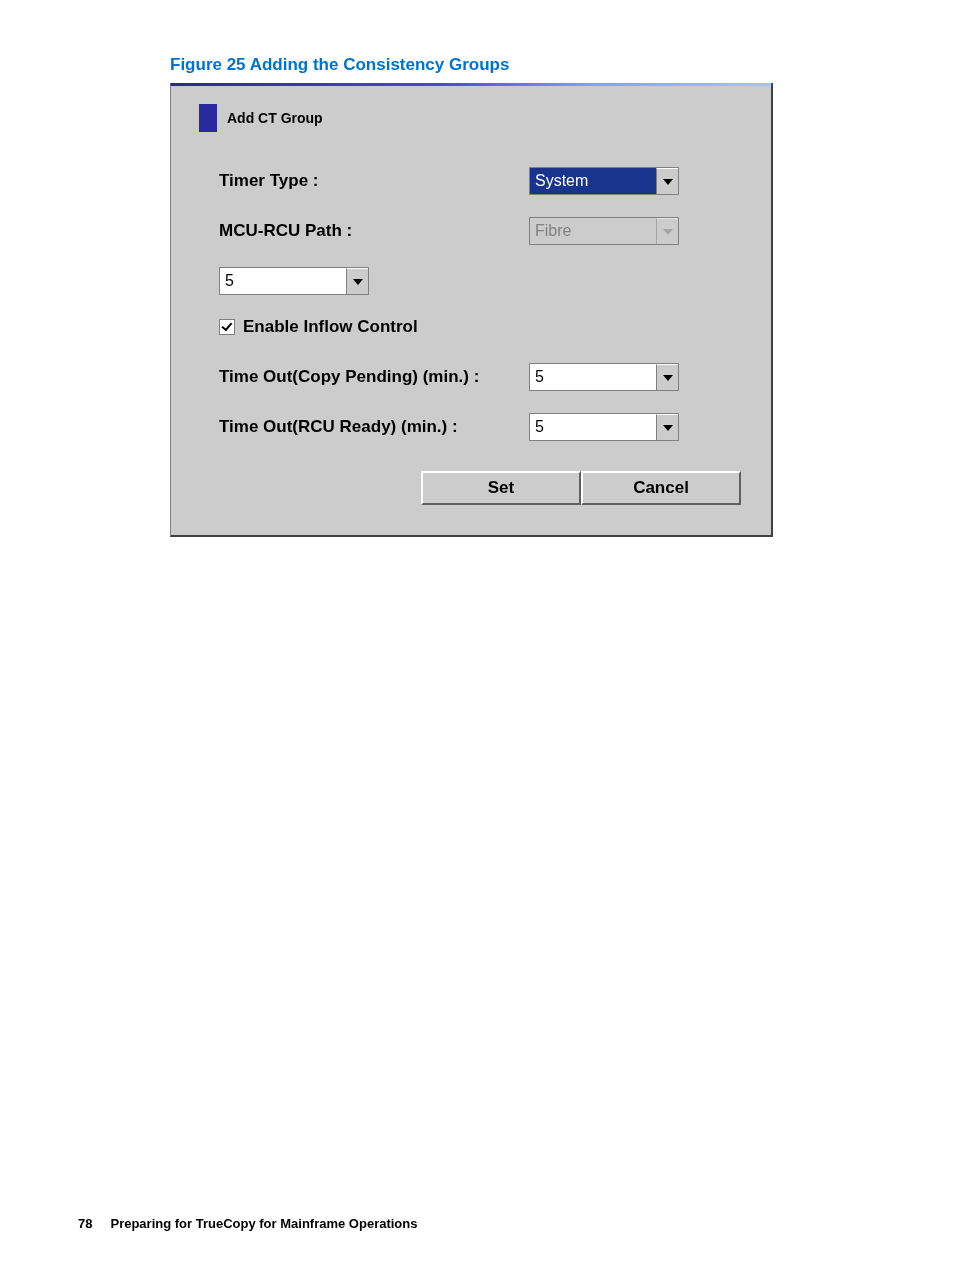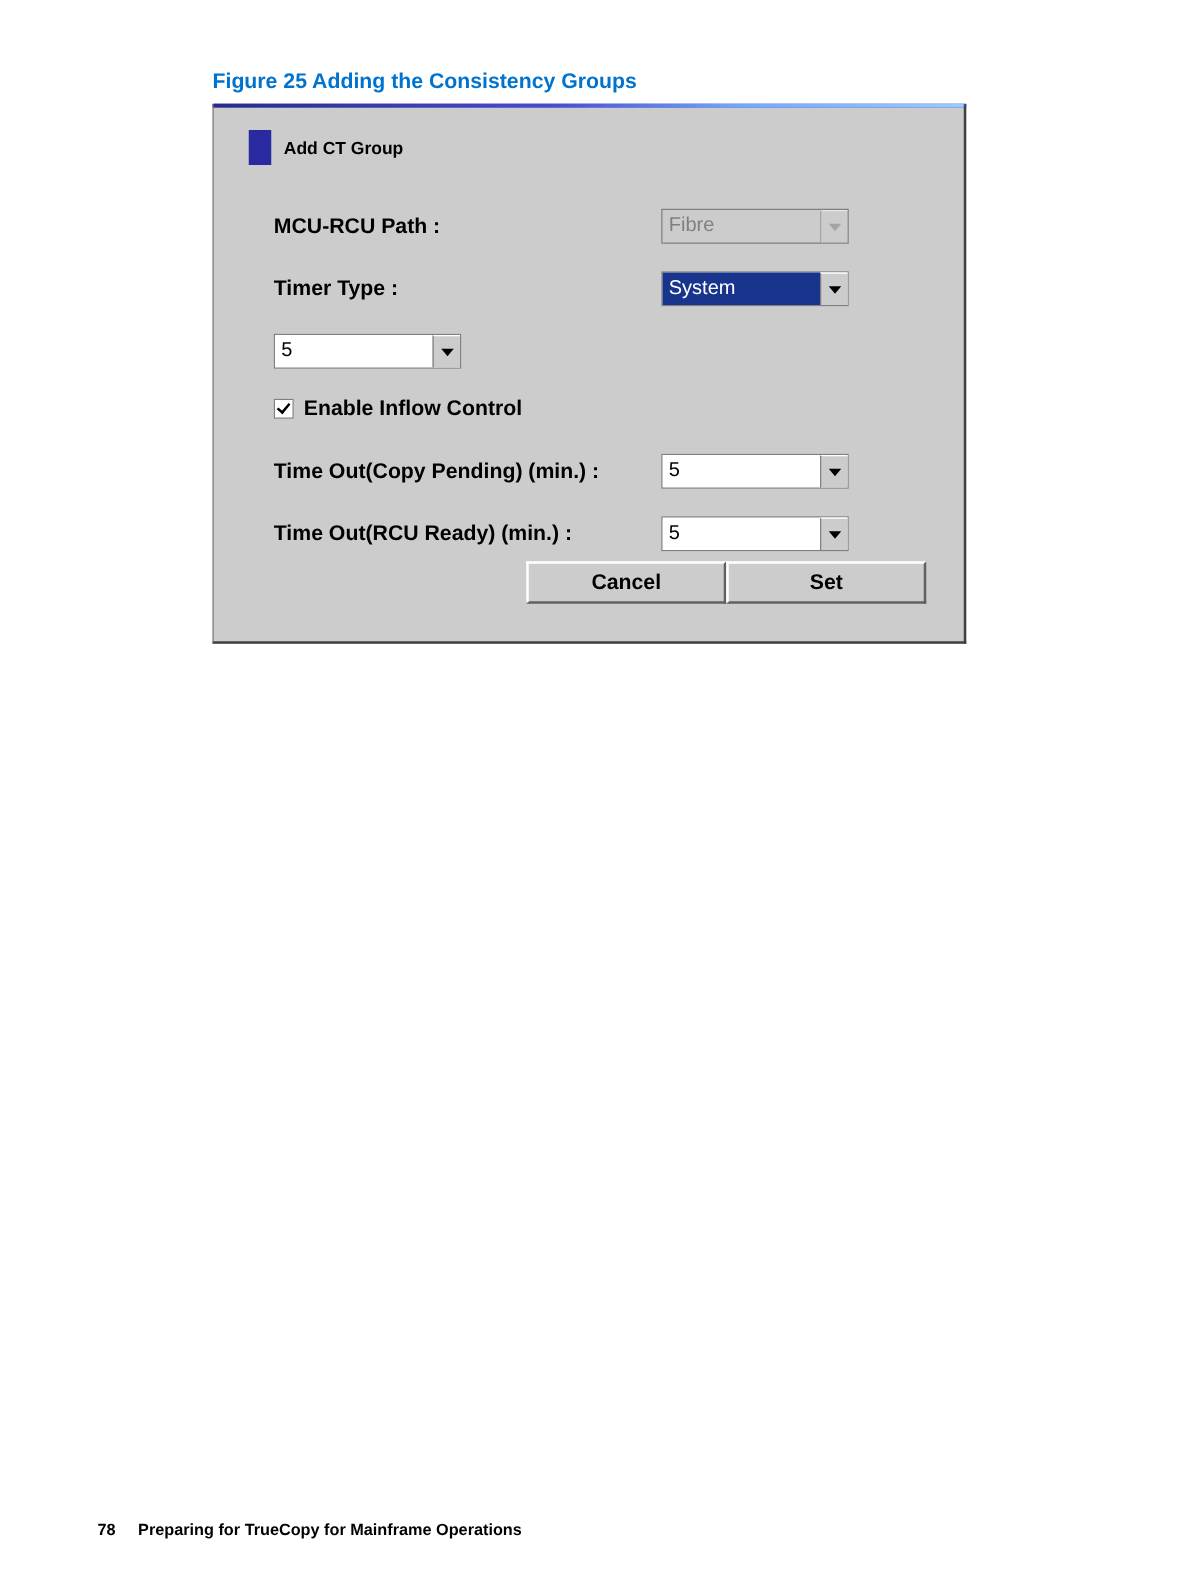--- a/index.html
+++ b/index.html
@@ -144,40 +144,40 @@
 <div class="page">
   <div class="caption">Figure 25 Adding the Consistency Groups</div>
 
   <div class="dialog">
     <div class="title-row">
       <div class="title-square"></div>
       <div class="dialog-title">Add CT Group</div>
     </div>
 
     <div class="form-row">
+      <div class="form-label">Timer Type :</div>
+      <div class="dropdown selected">
+        <div class="dd-text">System</div>
+        <div class="dd-btn">
+            <div class="tri"></div>
+          </div>
+      </div>
+    </div>
+
+    <div class="form-row">
       <div class="form-label">MCU-RCU Path :</div>
       <div class="dropdown disabled">
         <div class="dd-text">Fibre</div>
         <div class="dd-btn disabled">
             <div class="tri gray"></div>
           </div>
       </div>
     </div>
 
     <div class="form-row">
-      <div class="form-label">Timer Type :</div>
-      <div class="dropdown selected">
-        <div class="dd-text">System</div>
-        <div class="dd-btn">
-            <div class="tri"></div>
-          </div>
-      </div>
-    </div>
-
-    <div class="form-row">
       <div class="dropdown">
         <div class="dd-text">5</div>
         <div class="dd-btn">
             <div class="tri"></div>
           </div>
       </div>
     </div>
 
     <div class="checkbox-row">
       <div class="checkbox">
@@ -189,33 +189,33 @@
     <div class="form-row">
       <div class="form-label">Time Out(Copy Pending) (min.) :</div>
       <div class="dropdown">
         <div class="dd-text">5</div>
         <div class="dd-btn">
             <div class="tri"></div>
           </div>
       </div>
     </div>
 
-    <div class="form-row" style="margin-bottom:8px">
+    <div class="form-row" style="margin-bottom:30px">
       <div class="form-label">Time Out(RCU Ready) (min.) :</div>
       <div class="dropdown">
         <div class="dd-text">5</div>
         <div class="dd-btn">
             <div class="tri"></div>
           </div>
       </div>
     </div>
 
     <div class="button-row">
+      <div class="btn">Set</div>
       <div class="btn">Cancel</div>
-      <div class="btn">Set</div>
     </div>
   </div>
 </div>
 
 <div class="footer">
   <span class="pg">78</span>
   <span class="txt">Preparing for TrueCopy for Mainframe Operations</span>
 </div>
 
 </body></html>

